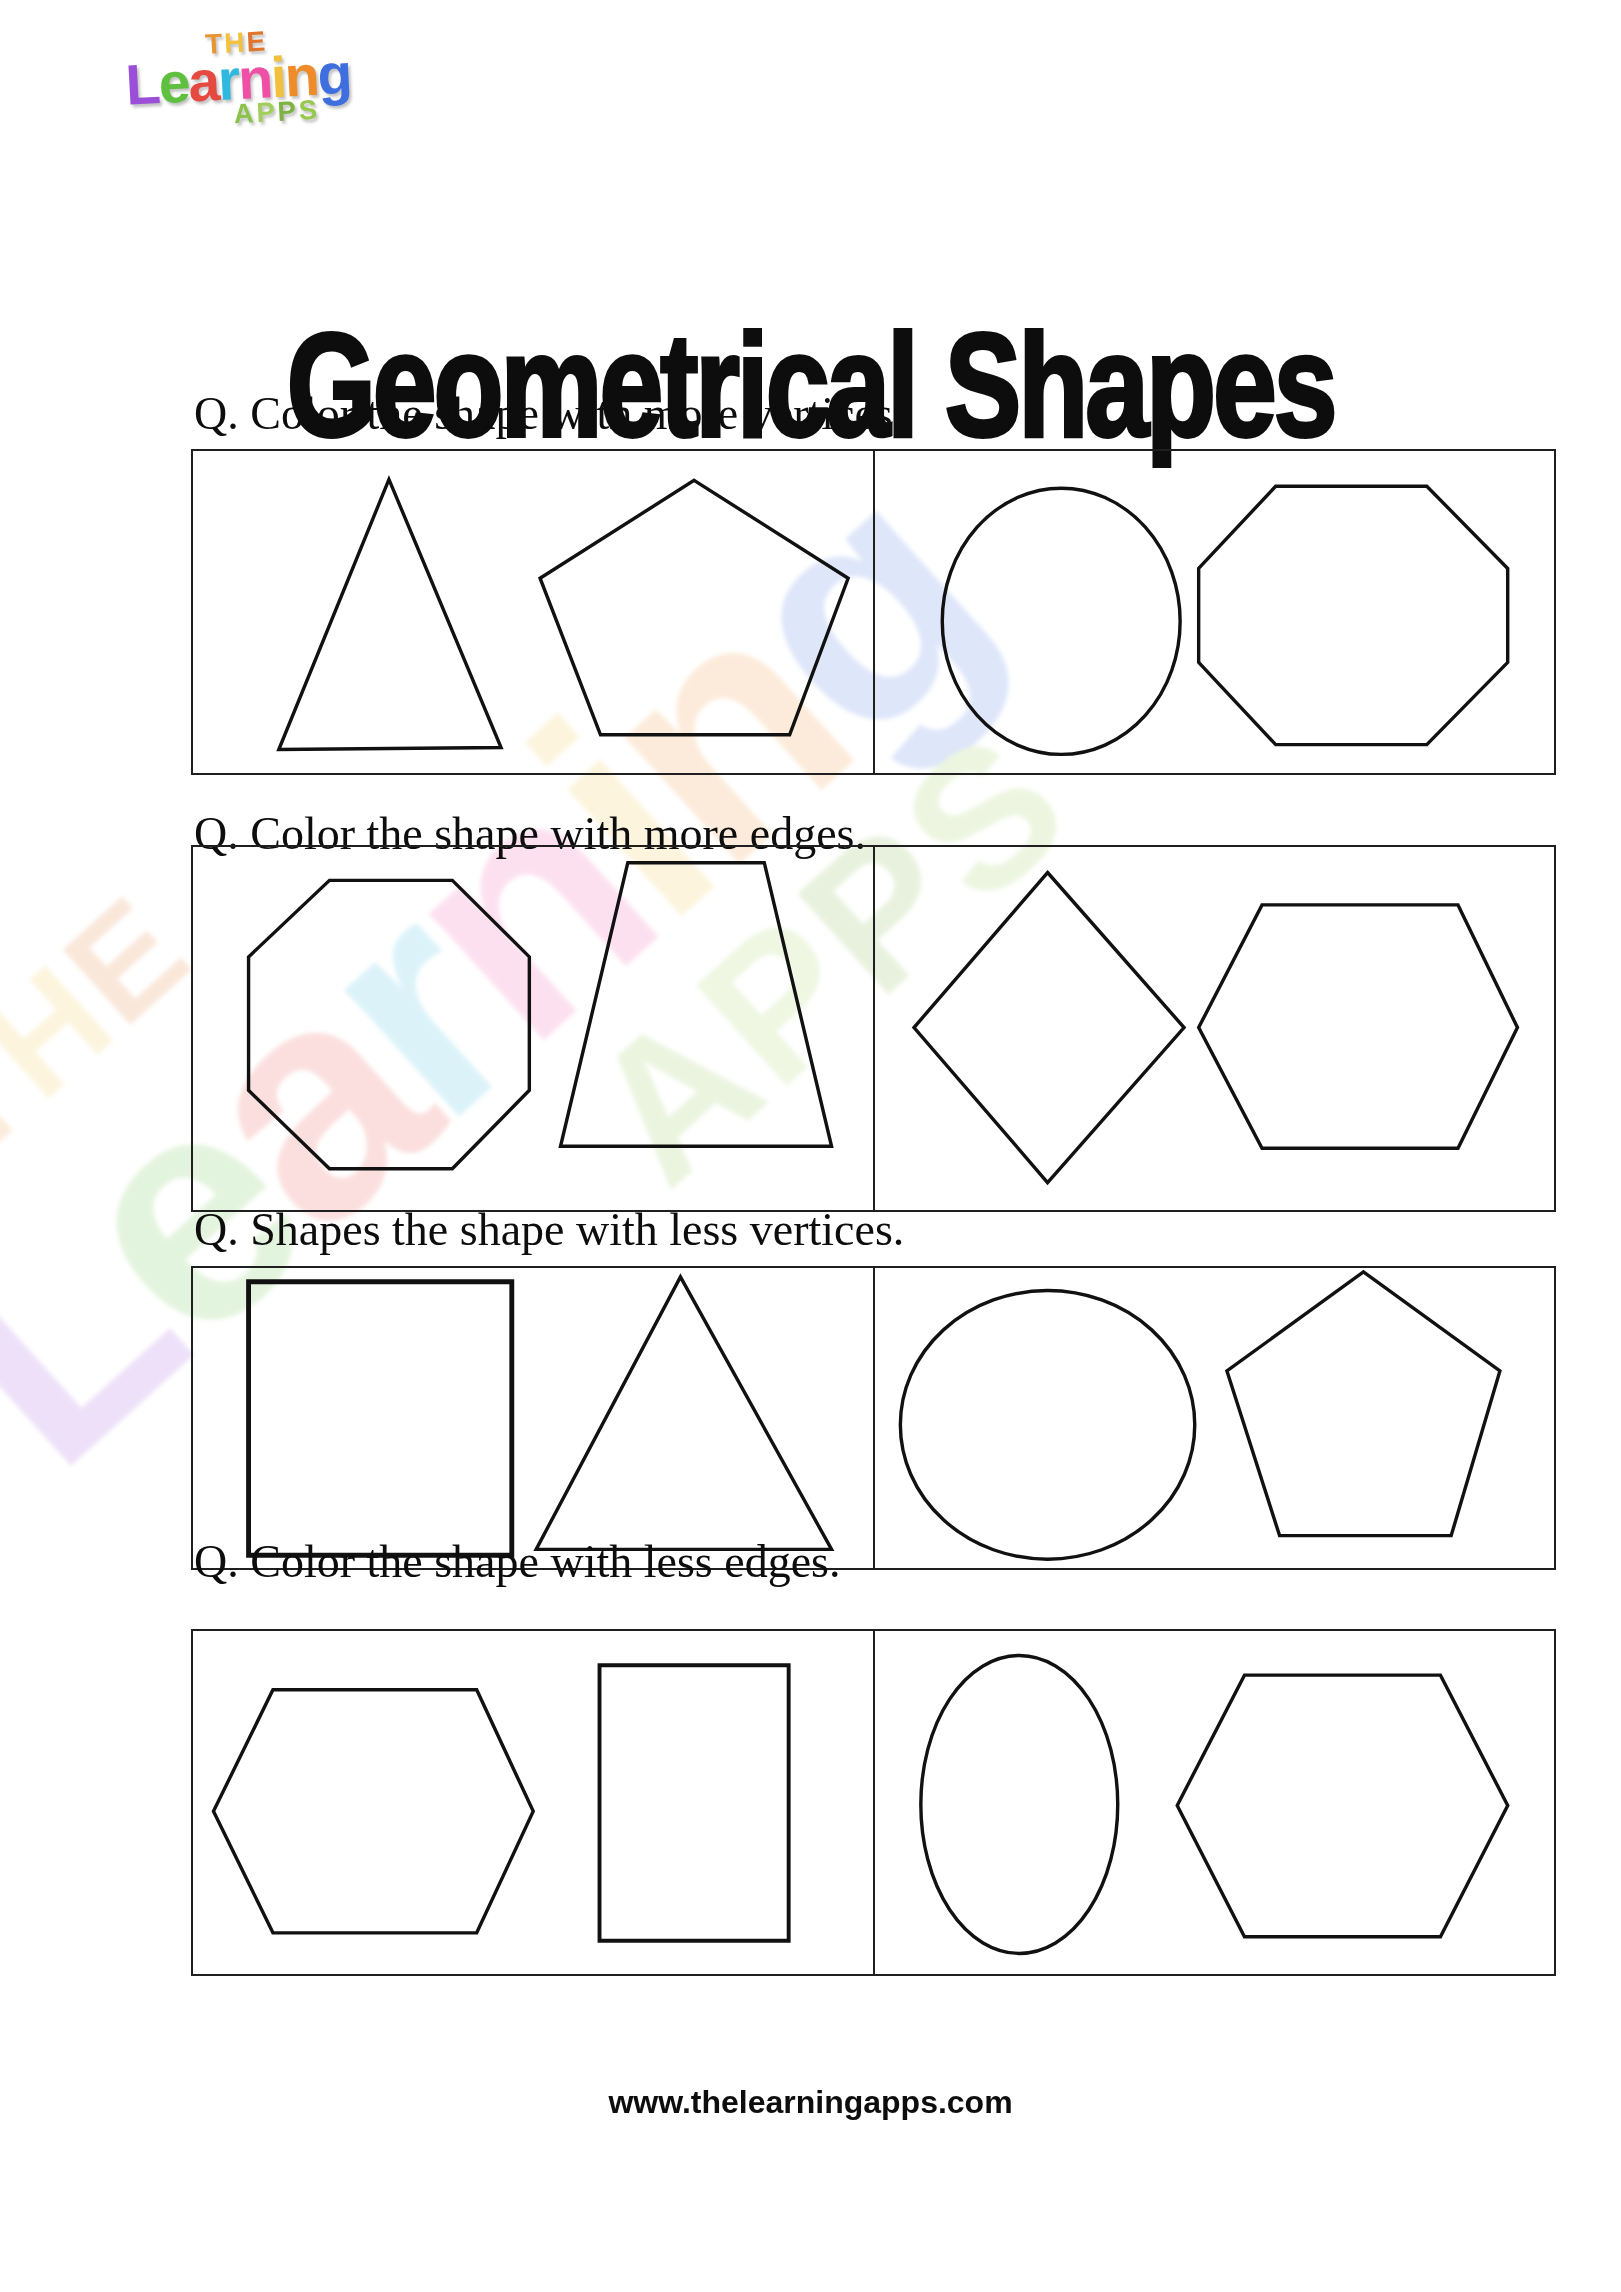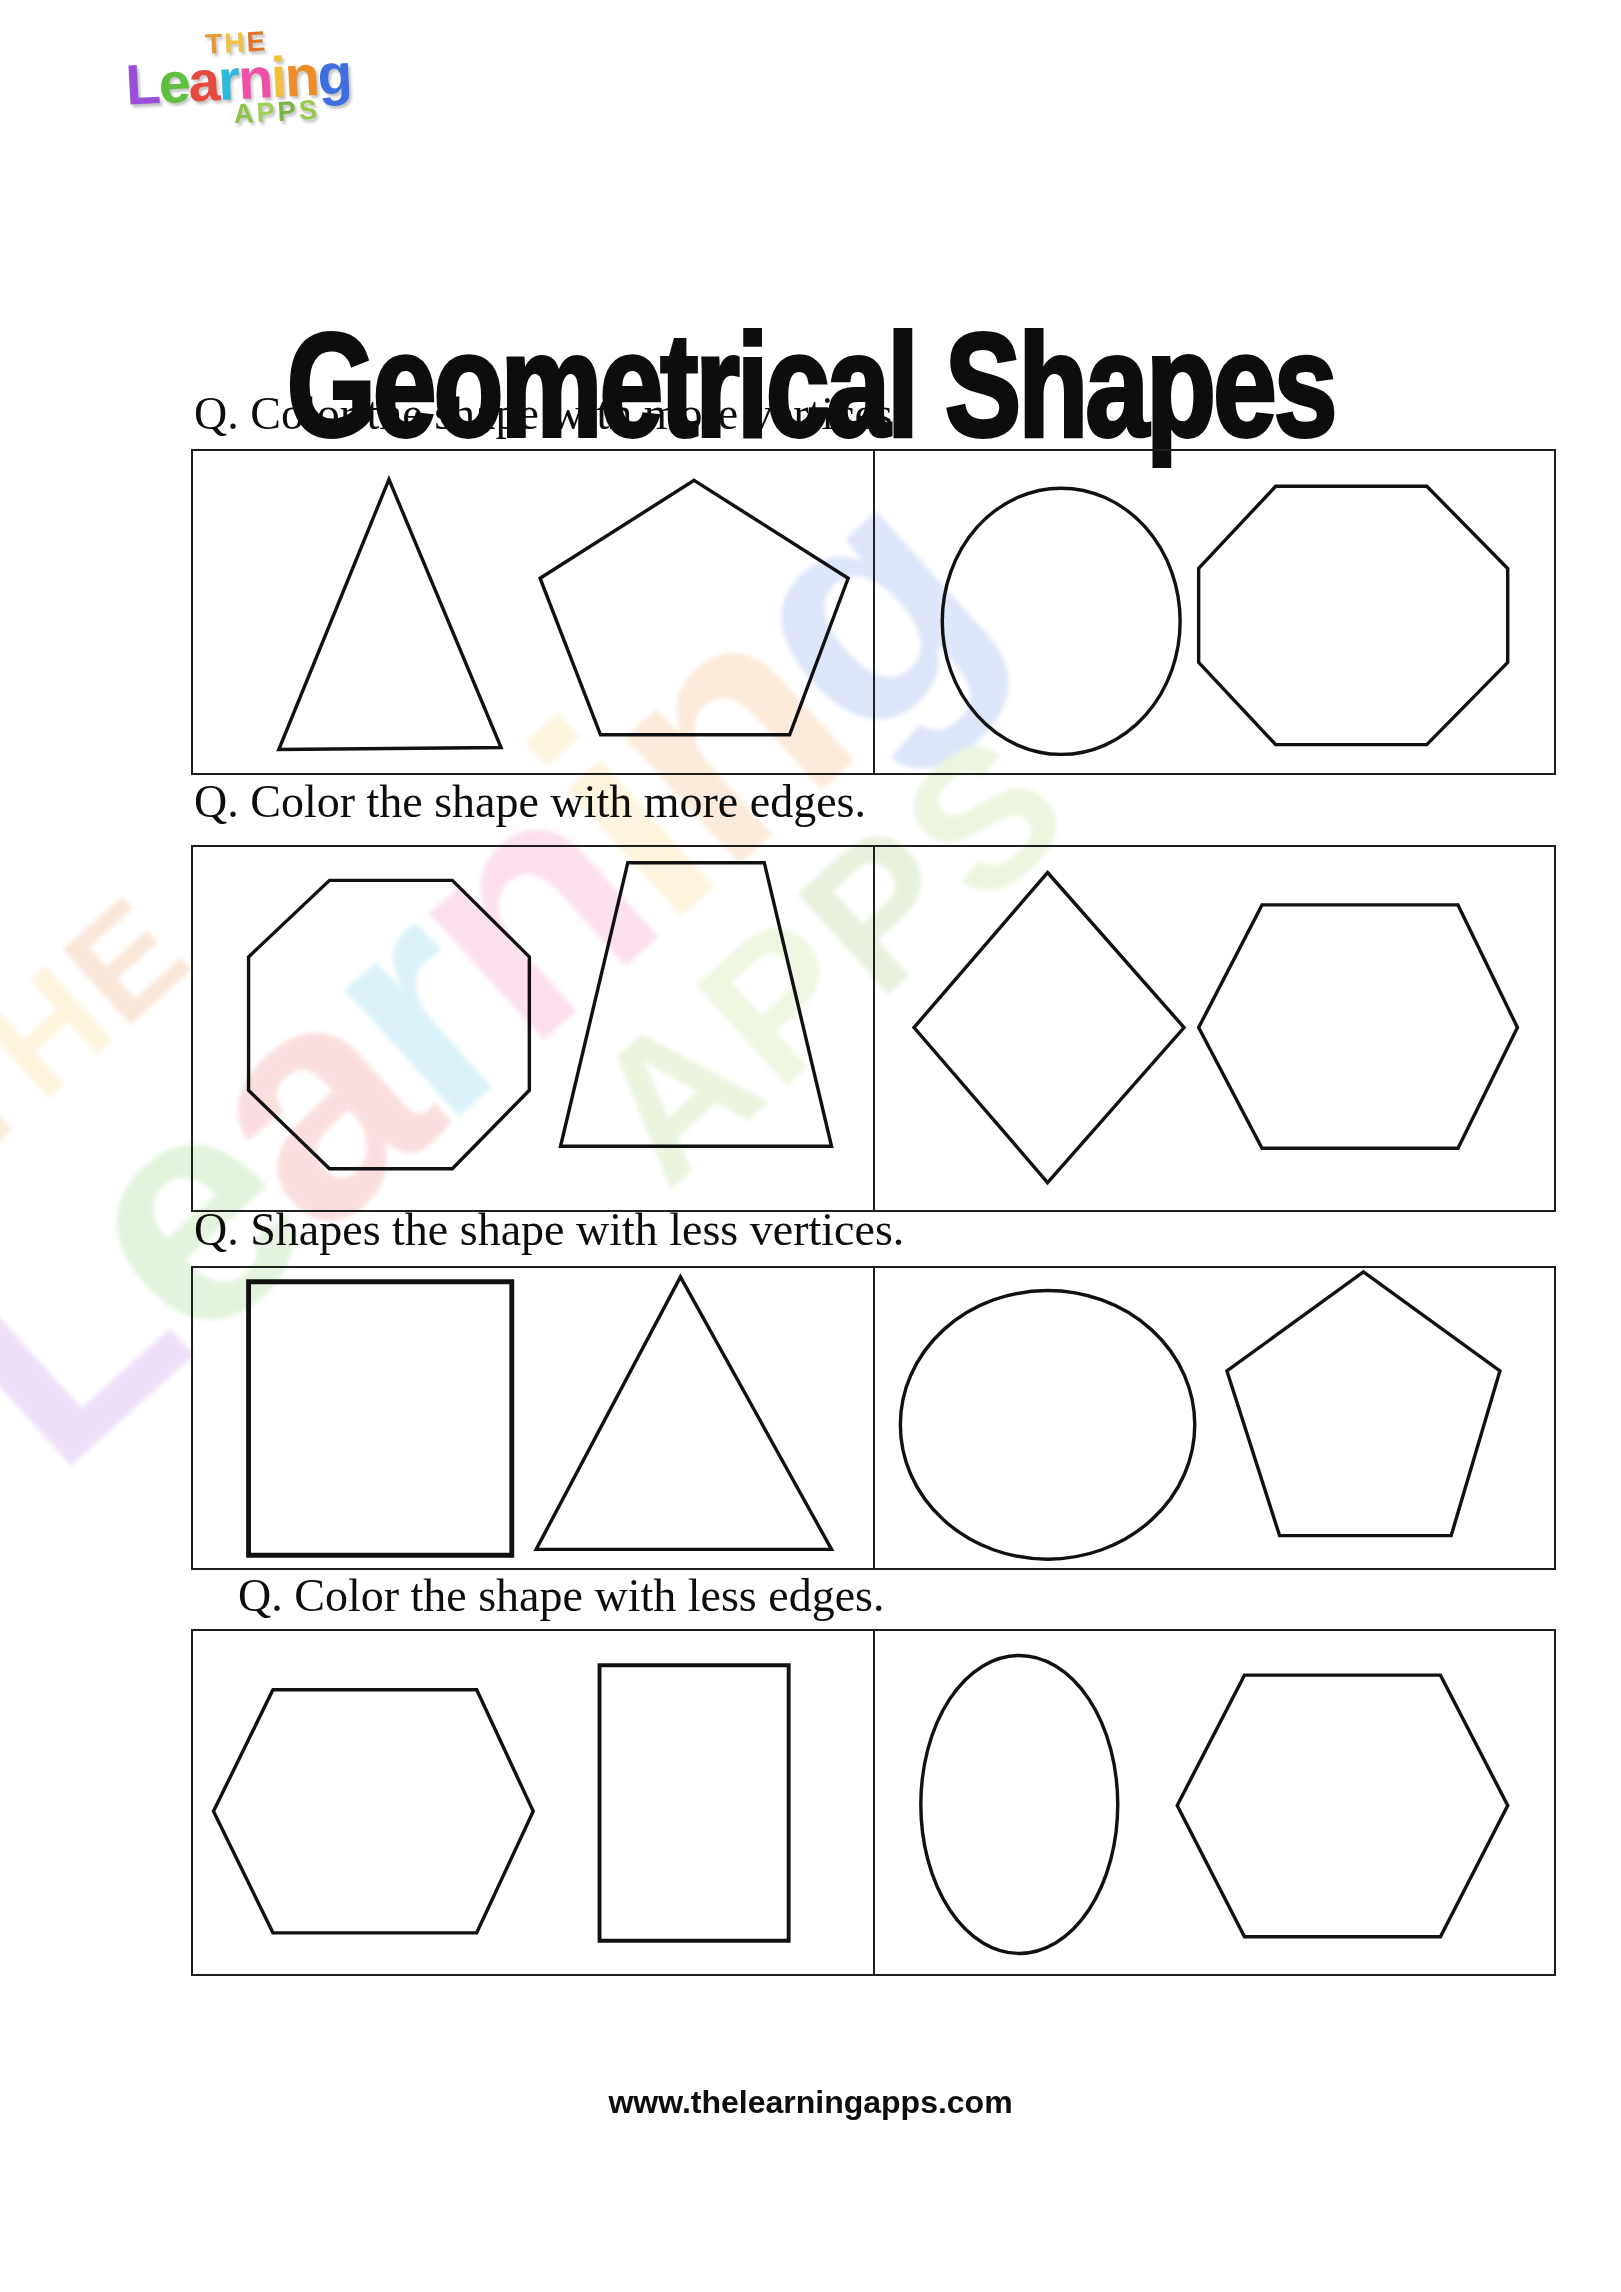--- a/index.html
+++ b/index.html
@@ -24,21 +24,21 @@
 
   
   .title{position:absolute;top:214px;left:0;width:100%;text-align:center;
          font-size:147px;font-weight:bold;letter-spacing:-3.9px;line-height:1.0;
          transform:scaleX(0.78);transform-origin:center;
          -webkit-text-stroke:3.9px #0d0d0d;}
 
   
   .qlabel{position:absolute;left:194px;font-family:"Liberation Serif",serif;
           font-size:46px;line-height:1.15;color:#0d0d0d;white-space:nowrap;}
-  .ql1{top:388px;} .ql2{top:776px;text-align:right;} .ql3{top:1204px;} .ql4{top:1570px;margin-left:44px;}
+  .ql1{top:388px;} .ql2{top:808px;text-align:right;} .ql3{top:1204px;} .ql4{top:1536px;}
 
   
   .qtable{position:absolute;left:191px;width:1361px;border:2.9px solid #1f1f1f;
           display:flex;background:transparent;}
   .t1{top:449px;height:322px;} .t2{top:845px;height:363px;}
   .t3{top:1266px;height:300px;} .t4{top:1629px;height:343px;}
   .cell{flex:1 1 0;position:relative;}
   .cell:first-child{border-right:2px solid #1f1f1f;}
   .cell svg{display:block;width:100%;height:100%;}
 

